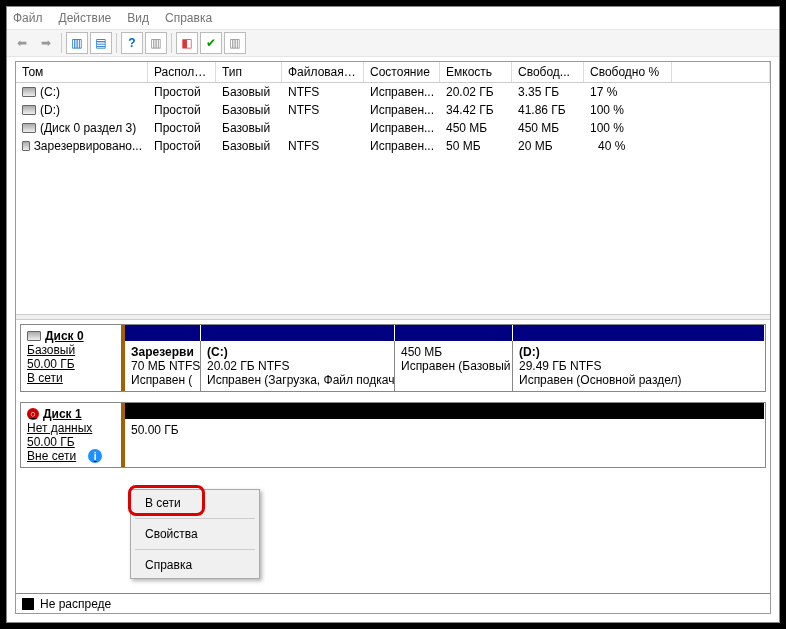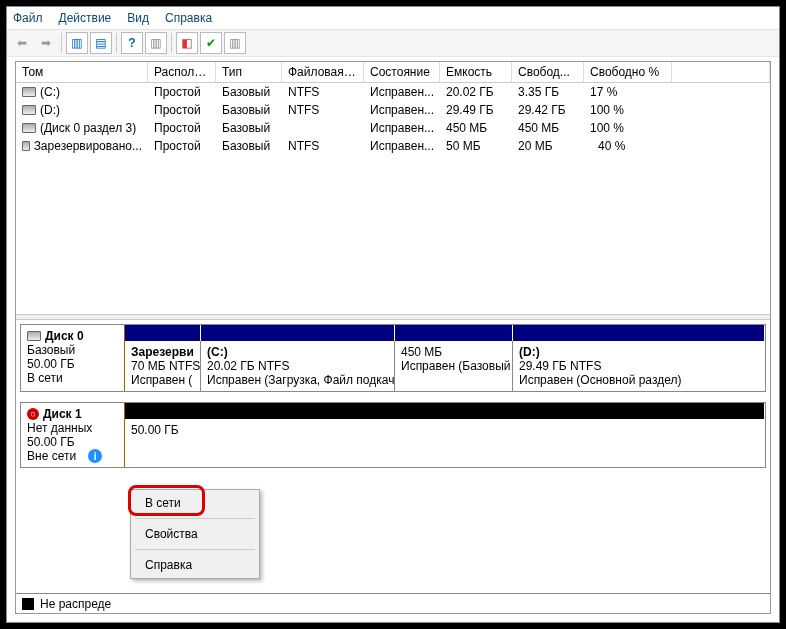--- a/index.html
+++ b/index.html
@@ -3,38 +3,38 @@
 <meta charset="utf-8">
 <style>
 * { margin: 0; padding: 0; box-sizing: border-box; font-family: 'Segoe UI', Tahoma, sans-serif; font-size: 12px; }
 body { background: #000; width: 786px; height: 629px; position: relative; }
 .frame { position: absolute; left: 6px; top: 6px; right: 6px; bottom: 6px; background: #fff; border: 1px solid #888; display: flex; flex-direction: column; }
 .titlebar { height: 30px; display: flex; align-items: center; padding: 0 6px; border-bottom: 1px solid #ddd; }
 .titlebar .icon { width: 16px; height: 16px; background: linear-gradient(#ccc, #888); border: 1px solid #555; margin-right: 6px; }
 .titlebar .title { flex: 1; }
 .winbtn { width: 44px; height: 28px; display: flex; align-items: center; justify-content: center; color: #333; }
 .menubar { height: 22px; display: flex; align-items: center; padding: 0 6px; gap: 16px; }
-.menubar span { color: #0c4a6e; }
+.menubar span { color: #737373; }
 .toolbar { height: 28px; display: flex; align-items: center; padding: 2px 4px; gap: 2px; border-top: 1px solid #e5e5e5; border-bottom: 1px solid #e5e5e5; background: #f5f5f5; }
 .tbtn { width: 22px; height: 22px; border: 1px solid transparent; display: flex; align-items: center; justify-content: center; }
 .tbtn.box { border: 1px solid #bbb; background: #fff; }
 .tsep { width: 1px; height: 20px; background: #ccc; margin: 0 2px; }
 .content { flex: 1; margin: 4px 8px 8px 8px; border: 1px solid #999; display: flex; flex-direction: column; background: #fff; overflow: hidden; }
 .listview { height: 252px; overflow: hidden; position: relative; }
 .lv-head { display: flex; background: #3b82f6; border-bottom: 1px solid #ccc; }
 .lv-head .col { border-right: 1px solid #ddd; padding: 3px 6px; background: #fff; color: #000; white-space: nowrap; overflow: hidden; text-overflow: ellipsis; position: relative; }
 .lv-head .col::after { content: ''; position: absolute; right: 0; top: 2px; bottom: 2px; width: 1px; }
 .lv-body { }
 .lv-row { display: flex; }
 .lv-row .cell { padding: 2px 6px; white-space: nowrap; overflow: hidden; text-overflow: ellipsis; display: flex; align-items: center; gap: 4px; }
 .drive-ico { width: 14px; height: 10px; background: linear-gradient(#aaa, #eee); border: 1px solid #666; border-radius: 1px; display: inline-block; }
 .splitter { height: 6px; background: #f0f0f0; border-top: 1px solid #ccc; border-bottom: 1px solid #ccc; cursor: row-resize; }
 .graphview { flex: 1; padding: 4px; overflow: hidden; position: relative; }
 .diskrow { display: flex; border: 1px solid #888; margin-bottom: 10px; background: #fff; }
-.disklabel { width: 104px; padding: 4px 6px; border-right: 1px solid #a16207; }
+.disklabel { width: 104px; padding: 4px 6px; border-right: 4px solid #a16207; text-decoration: underline; }
 .disklabel .dname { font-weight: bold; display: flex; align-items: center; gap: 4px; }
 .partitions { flex: 1; display: flex; flex-direction: column; }
 .partbar { height: 16px; display: flex; }
 .partbar .seg { background: #000080; border-right: 1px solid #fff; }
 .partbar.black .seg { background: #000; }
 .partcells { flex: 1; display: flex; }
 .partcell { border-right: 1px solid #888; padding: 4px 6px; overflow: hidden; white-space: nowrap; }
 .partcell:last-child { border-right: none; }
 .partcell .pname { font-weight: bold; }
 .legend { height: 20px; display: flex; align-items: center; gap: 6px; padding: 0 6px; border-top: 1px solid #888; }
@@ -118,22 +118,22 @@
           </div>
           <div class="lv-row">
             <div class="cell" style="width: 132px;">
               <span class="drive-ico"></span>
               <span>(D:)</span>
             </div>
             <div class="cell" style="width: 68px;">Простой</div>
             <div class="cell" style="width: 66px;">Базовый</div>
             <div class="cell" style="width: 82px;">NTFS</div>
             <div class="cell" style="width: 76px;">Исправен...</div>
-            <div class="cell" style="width: 72px;">29.49 ГБ</div>
-            <div class="cell" style="width: 72px;">29.42 ГБ</div>
+            <div class="cell" style="width: 72px;">34.42 ГБ</div>
+            <div class="cell" style="width: 72px;">41.86 ГБ</div>
             <div class="cell" style="width: 88px;">100 %</div>
           </div>
           <div class="lv-row">
             <div class="cell" style="width: 132px;">
               <span class="drive-ico"></span>
               <span>(Диск 0 раздел 3)</span>
             </div>
             <div class="cell" style="width: 68px;">Простой</div>
             <div class="cell" style="width: 66px;">Базовый</div>
             <div class="cell" style="width: 82px;"></div>

